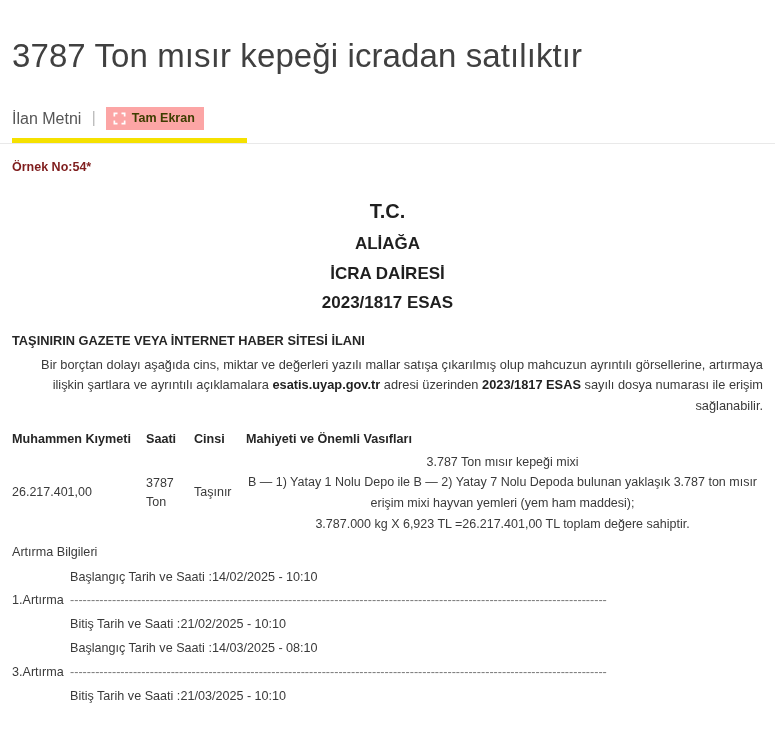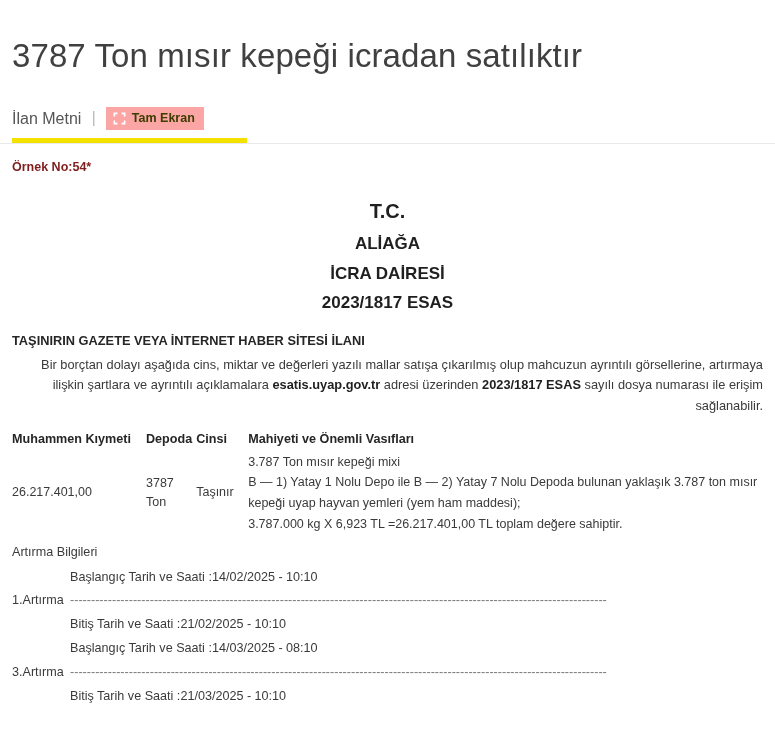--- a/index.html
+++ b/index.html
@@ -149,21 +149,21 @@
   .th-mahiyet { width: auto; }
 
   table.goods td {
     vertical-align: middle;
     padding: 2px 4px 2px 0;
     line-height: 1.55;
   }
   td.c-kiymet { width: 130px; }
   td.c-adedi  { width: 44px; }
   td.c-cinsi  { width: 48px; }
-  .mahiyet-lines div { line-height: 1.65; }
+  .mahiyet-lines div { line-height: 1.65; text-align: center; }
 
   
   .artirma-wrap {
     margin-top: 7px;
     font-size: 12.6px;
     color: #3a3a3a;
   }
   .artirma-title { margin-bottom: 4px; }
   .a-row {
     display: flex;
@@ -225,35 +225,35 @@
     <div class="section-heading">TAŞINIRIN GAZETE VEYA İNTERNET HABER SİTESİ İLANI</div>
 
     <p class="intro-par">
       <span>Bir borçtan dolayı aşağıda cins, miktar ve değerleri yazılı mallar satışa çıkarılmış olup mahcuzun ayrıntılı görsellerine, artırmaya ilişkin şartlara ve ayrıntılı açıklamalara </span><b>esatis.uyap.gov.tr</b><span> adresi üzerinden </span><b>2023/1817 ESAS</b><span> sayılı dosya numarası ile erişim sağlanabilir.</span>
     </p>
 
     <table class="goods">
       <thead>
         <tr>
           <th class="th-muhammen">Muhammen Kıymeti</th>
-          <th class="th-adedi">Depoda</th>
+          <th class="th-adedi">Saati</th>
           <th class="th-cinsi">Cinsi</th>
           <th class="th-mahiyet">Mahiyeti ve Önemli Vasıfları</th>
         </tr>
       </thead>
       <tbody>
         <tr>
           <td class="c-kiymet">26.217.401,00</td>
           <td class="c-adedi">3787 Ton</td>
           <td class="c-cinsi">Taşınır</td>
           <td>
             <div class="mahiyet-lines">
               <div>3.787 Ton mısır kepeği mixi</div>
               <div>B — 1) Yatay 1 Nolu Depo ile B — 2) Yatay 7 Nolu Depoda bulunan yaklaşık 3.787 ton mısır</div>
-              <div>kepeği uyap hayvan yemleri (yem ham maddesi);</div>
+              <div>erişim mixi hayvan yemleri (yem ham maddesi);</div>
               <div>3.787.000 kg X 6,923 TL =26.217.401,00 TL toplam değere sahiptir.</div>
             </div>
           </td>
         </tr>
       </tbody>
     </table>
 
     <div class="artirma-wrap">
       <div class="artirma-title">Artırma Bilgileri</div>
 

